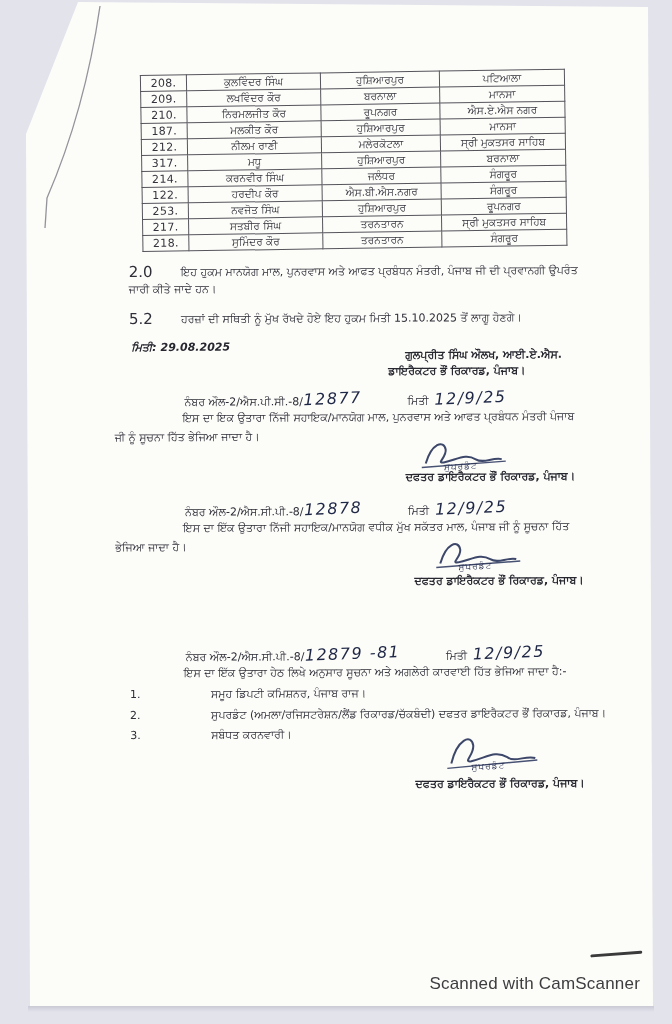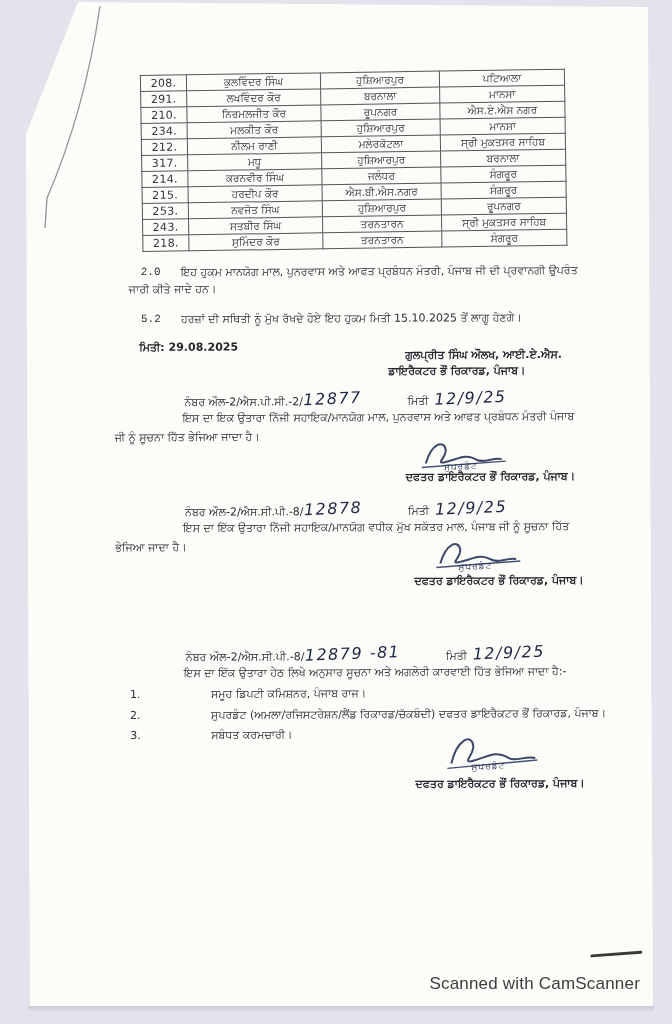--- a/index.html
+++ b/index.html
@@ -38,21 +38,21 @@
     transform:rotate(-0.55deg);
     font-size:10.5px; color:#33343c;
   }
   #order-table td {
     border:1.4px solid #55555c; padding:0 2px; height:16px;
     text-align:center; white-space:nowrap; overflow:hidden;
   }
   #order-table td.c-sn { text-align:center; font-size:11px; letter-spacing:.3px; }
   .col-sn{width:46px;} .col-name{width:134px;} .col-from{width:119px;} .col-to{width:125px;}
   .para { position:absolute; font-size:11px; line-height:17px; color:#2e2f38; }
-  .para .pnum { position:absolute; left:12px; top:0; font-size:11px;font-family:Liberation Mono, monospace; }
+  .para .pnum { position:absolute; left:0; top:0; font-size:15px; }
   .para p { margin:0; text-indent:52px; }
 
   .line { position:absolute; font-size:11px; color:#2e2f38; white-space:nowrap; }
   .bold { font-weight:bold; color:#26272f; }
 
   .refline { position:absolute; font-size:11px; color:#2b2c35; white-space:nowrap; }
   .hw {
     font-style:italic; color:#1f2746; font-size:16px; letter-spacing:1.5px;
     display:inline-block; transform:rotate(-2deg) translateY(-1px);
   }
@@ -102,33 +102,33 @@
             <col class="col-to">
         </colgroup>
         <tbody>
             <tr>
               <td class="c-sn">208.</td>
               <td>ਕੁਲਵਿੰਦਰ ਸਿੰਘ</td>
               <td>ਹੁਸ਼ਿਆਰਪੁਰ</td>
               <td>ਪਟਿਆਲਾ</td>
             </tr>
             <tr>
-              <td class="c-sn">291.</td>
+              <td class="c-sn">209.</td>
               <td>ਲਖਵਿੰਦਰ ਕੌਰ</td>
               <td>ਬਰਨਾਲਾ</td>
               <td>ਮਾਨਸਾ</td>
             </tr>
             <tr>
               <td class="c-sn">210.</td>
               <td>ਨਿਰਮਲਜੀਤ ਕੌਰ</td>
               <td>ਰੂਪਨਗਰ</td>
               <td>ਐਸ.ਏ.ਐਸ ਨਗਰ</td>
             </tr>
             <tr>
-              <td class="c-sn">234.</td>
+              <td class="c-sn">187.</td>
               <td>ਮਲਕੀਤ ਕੌਰ</td>
               <td>ਹੁਸ਼ਿਆਰਪੁਰ</td>
               <td>ਮਾਨਸਾ</td>
             </tr>
             <tr>
               <td class="c-sn">212.</td>
               <td>ਨੀਲਮ ਰਾਣੀ</td>
               <td>ਮਲੇਰਕੋਟਲਾ</td>
               <td>ਸ੍ਰੀ ਮੁਕਤਸਰ ਸਾਹਿਬ</td>
             </tr>
@@ -138,33 +138,33 @@
               <td>ਹੁਸ਼ਿਆਰਪੁਰ</td>
               <td>ਬਰਨਾਲਾ</td>
             </tr>
             <tr>
               <td class="c-sn">214.</td>
               <td>ਕਰਨਵੀਰ ਸਿੰਘ</td>
               <td>ਜਲੰਧਰ</td>
               <td>ਸੰਗਰੂਰ</td>
             </tr>
             <tr>
-              <td class="c-sn">215.</td>
+              <td class="c-sn">122.</td>
               <td>ਹਰਦੀਪ ਕੌਰ</td>
               <td>ਐਸ.ਬੀ.ਐਸ.ਨਗਰ</td>
               <td>ਸੰਗਰੂਰ</td>
             </tr>
             <tr>
               <td class="c-sn">253.</td>
               <td>ਨਵਜੋਤ ਸਿੰਘ</td>
               <td>ਹੁਸ਼ਿਆਰਪੁਰ</td>
               <td>ਰੂਪਨਗਰ</td>
             </tr>
             <tr>
-              <td class="c-sn">243.</td>
+              <td class="c-sn">217.</td>
               <td>ਸਤਬੀਰ ਸਿੰਘ</td>
               <td>ਤਰਨਤਾਰਨ</td>
               <td>ਸ੍ਰੀ ਮੁਕਤਸਰ ਸਾਹਿਬ</td>
             </tr>
             <tr>
               <td class="c-sn">218.</td>
               <td>ਸੁਮਿੰਦਰ ਕੌਰ</td>
               <td>ਤਰਨਤਾਰਨ</td>
               <td>ਸੰਗਰੂਰ</td>
             </tr>
@@ -174,27 +174,27 @@
       <div class="para" style="left:130px; top:263px; width:452px;">
         <span class="pnum">2.0</span>
         <p>ਇਹ ਹੁਕਮ ਮਾਨਯੋਗ ਮਾਲ, ਪੁਨਰਵਾਸ ਅਤੇ ਆਫਤ ਪ੍ਰਬੰਧਨ ਮੰਤਰੀ, ਪੰਜਾਬ ਜੀ ਦੀ ਪ੍ਰਵਾਨਗੀ ਉਪਰੰਤ ਜਾਰੀ ਕੀਤੇ ਜਾਦੇ ਹਨ।</p>
       </div>
 
       <div class="para" style="left:130px; top:310px; width:452px;">
         <span class="pnum">5.2</span>
         <p>ਹਰਜ਼ਾਂ ਦੀ ਸਥਿਤੀ ਨੂੰ ਮੁੱਖ ਰੱਖਦੇ ਹੋਏ ਇਹ ਹੁਕਮ ਮਿਤੀ 15.10.2025 ਤੋਂ ਲਾਗੂ ਹੋਣਗੇ।</p>
       </div>
 
-      <div class="line bold" style="left:140px; top:340px;">ਮਿਤੀ: 29.08.2025</div>
+      <div class="line bold" style="left:132px; top:340px;font-style:italic;">ਮਿਤੀ: 29.08.2025</div>
 
       <div class="line bold" style="left:406px; top:349px;">ਗੁਲਪ੍ਰੀਤ ਸਿੰਘ ਔਲਖ, ਆਈ.ਏ.ਐਸ.</div>
       <div class="line bold" style="left:389px; top:365px;">ਡਾਇਰੈਕਟਰ ਭੌਂ ਰਿਕਾਰਡ, ਪੰਜਾਬ।</div>
 
       <div class="refline" style="left:185px; top:390px;">
-        <span>ਨੰਬਰ ਔਲ-2/ਐਸ.ਪੀ.ਸੀ.-2/</span><span class="hw">12877</span><span class="mitti-gap">ਮਿਤੀ</span><span class="hw hw-date">12/9/25</span>
+        <span>ਨੰਬਰ ਔਲ-2/ਐਸ.ਪੀ.ਸੀ.-8/</span><span class="hw">12877</span><span class="mitti-gap">ਮਿਤੀ</span><span class="hw hw-date">12/9/25</span>
       </div>
       <div class="body-para" style="left:115px; top:408px; width:470px;">
         <p>ਇਸ ਦਾ ਇਕ ਉਤਾਰਾ ਨਿੱਜੀ ਸਹਾਇਕ/ਮਾਨਯੋਗ ਮਾਲ, ਪੁਨਰਵਾਸ ਅਤੇ ਆਫਤ ਪ੍ਰਬੰਧਨ ਮੰਤਰੀ ਪੰਜਾਬ ਜੀ ਨੂੰ ਸੂਚਨਾ ਹਿੱਤ ਭੇਜਿਆ ਜਾਦਾ ਹੈ।</p>
       </div>
       <div class="sig-wrap" style="left:418px; top:438px;">
         <svg width="92" height="36" viewBox="0 0 92 36">
           <path d="M8,26 C14,6 26,2 28,12 C29,20 18,26 26,25 C40,22 48,16 58,22 C66,27 74,20 84,22" fill="none" stroke="#27335a" stroke-width="2" opacity="0.9"></path>
           <path d="M4,30 L88,24" fill="none" stroke="#27335a" stroke-width="1.4" opacity="0.85"></path>
         </svg>
         <span class="sig-label" style="left:26px; top:24px;">ਸੁਪਰਡੰਟ</span>
@@ -218,21 +218,21 @@
 
       <div class="refline" style="left:185px; top:645px;">
         <span>ਨੰਬਰ ਔਲ-2/ਐਸ.ਸੀ.ਪੀ.-8/</span><span class="hw">12879 -81</span><span class="mitti-gap">ਮਿਤੀ</span><span class="hw hw-date">12/9/25</span>
       </div>
       <div class="body-para" style="left:115px; top:663px; width:500px;">
         <p>ਇਸ ਦਾ ਇੱਕ ਉਤਾਰਾ ਹੇਠ ਲਿਖੇ ਅਨੁਸਾਰ ਸੂਚਨਾ ਅਤੇ ਅਗਲੇਰੀ ਕਾਰਵਾਈ ਹਿੱਤ ਭੇਜਿਆ ਜਾਦਾ ਹੈ:-</p>
       </div>
       <div class="dist-list" style="left:115px; top:684px; width:505px;">
           <div class="dist-item"><span class="inum">1.</span><span>ਸਮੂਹ ਡਿਪਟੀ ਕਮਿਸ਼ਨਰ, ਪੰਜਾਬ ਰਾਜ।</span></div>
           <div class="dist-item"><span class="inum">2.</span><span>ਸੁਪਰਡੰਟ (ਅਮਲਾ/ਰਜਿਸਟਰੇਸ਼ਨ/ਲੈਂਡ ਰਿਕਾਰਡ/ਚੱਕਬੰਦੀ) ਦਫਤਰ ਡਾਇਰੈਕਟਰ ਭੌਂ ਰਿਕਾਰਡ, ਪੰਜਾਬ।</span></div>
-          <div class="dist-item"><span class="inum">3.</span><span>ਸਬੰਧਤ ਕਰਮਚਾਰੀ।</span></div>
+          <div class="dist-item"><span class="inum">3.</span><span>ਸਬੰਧਤ ਕਰਨਵਾਰੀ।</span></div>
         </div>
 
       <div class="sig-wrap" style="left:440px; top:732px;">
         <svg width="100" height="44" viewBox="0 0 100 44">
           <path d="M10,32 C16,8 30,2 32,14 C33,24 21,31 30,30 C46,26 54,19 66,26 C74,32 84,24 94,27" fill="none" stroke="#27335a" stroke-width="2" opacity="0.9"></path>
           <path d="M6,37 L96,29" fill="none" stroke="#27335a" stroke-width="1.4" opacity="0.85"></path>
         </svg>
         <span class="sig-label" style="left:30px; top:30px;">ਸੁਪਰਡੰਟ</span>
       </div>
       <div class="line bold" style="left:414px; top:778px;">ਦਫਤਰ ਡਾਇਰੈਕਟਰ ਭੌਂ ਰਿਕਾਰਡ, ਪੰਜਾਬ।</div>

